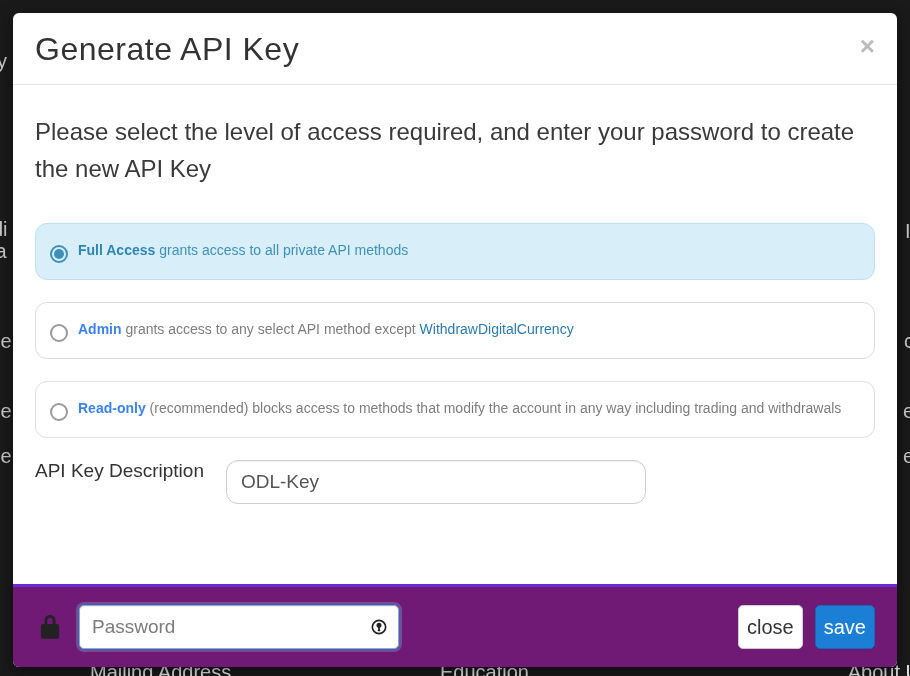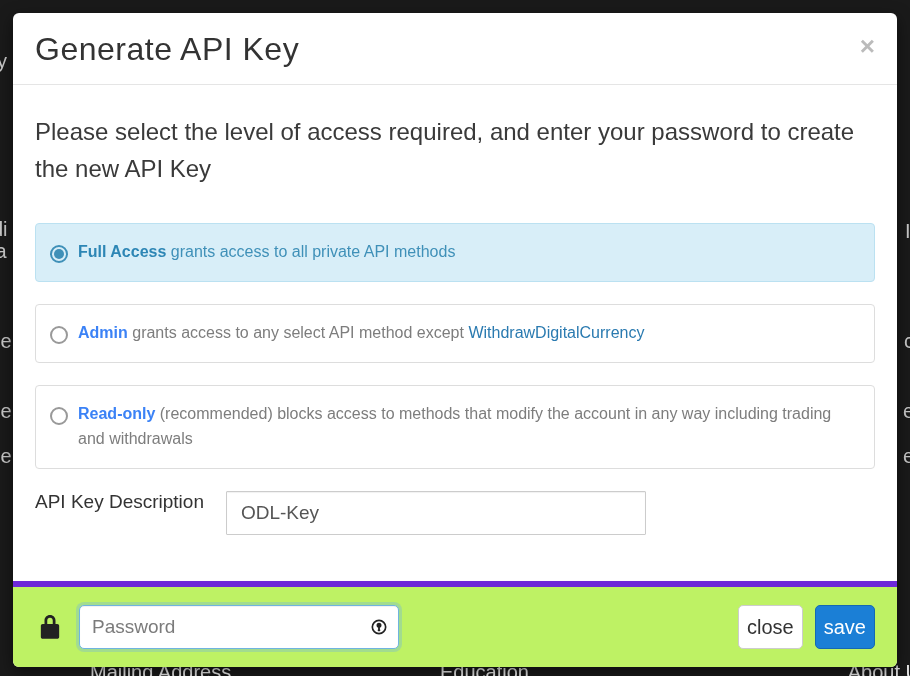--- a/index.html
+++ b/index.html
@@ -56,24 +56,24 @@
     overflow: auto;
   }
   .instruction {
     font-size: 24px;
     color: #3a3a3a;
     line-height: 1.55;
     margin-bottom: 36px;
   }
   .option {
     border: 1px solid #ddd;
-    border-radius: 4px;
+    border-radius: 12px;
     padding: 16px 18px 16px 14px;
     margin-bottom: 22px;
-    font-size: 16px;
+    font-size: 14px;
     line-height: 1.55;
     color: #7d7d7d;
     display: flex;
     align-items: flex-start;
     cursor: pointer;
     justify-content: space-between;
   }
   .option.selected {
     background: #d8eef8;
     border-color: #bbe1f1;
@@ -110,29 +110,29 @@
   }
   .desc-label {
     font-size: 19px;
     color: #333;
     margin-right: 22px;
   }
   .desc-input {
     height: 44px;
     width: 420px;
     border: 1px solid #ccc;
-    border-radius: 1px;
+    border-radius: 12px;
     padding: 0 14px;
     font-size: 19px;
     color: #555;
     box-shadow: inset 0 1px 1px rgba(0,0,0,0.06);
   }
   .modal-footer {
-    border-top: 6px solid #6d28d9;
-    background: #bef264;
+    border-top: 3px solid #6d28d9;
+    background: #701a75;
     padding: 18px 22px;
     display: flex;
     align-items: center;
   }
   .lock {
     width: 22px;
     margin-right: 18px;
     margin-left: 4px;
   }
   .pwd-wrap {

